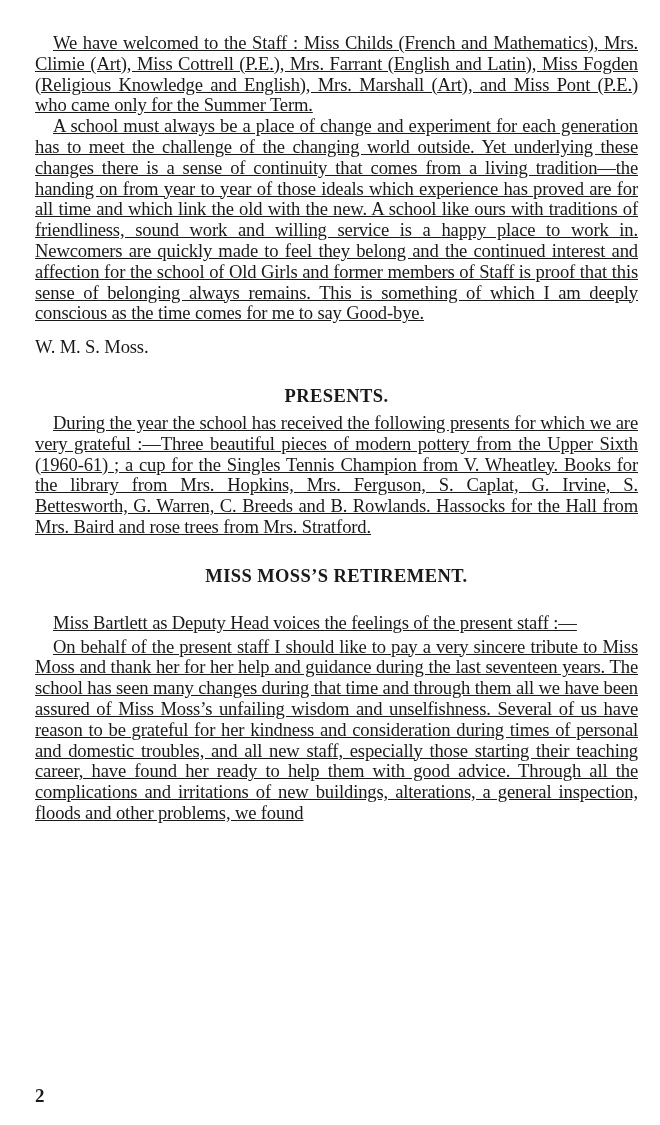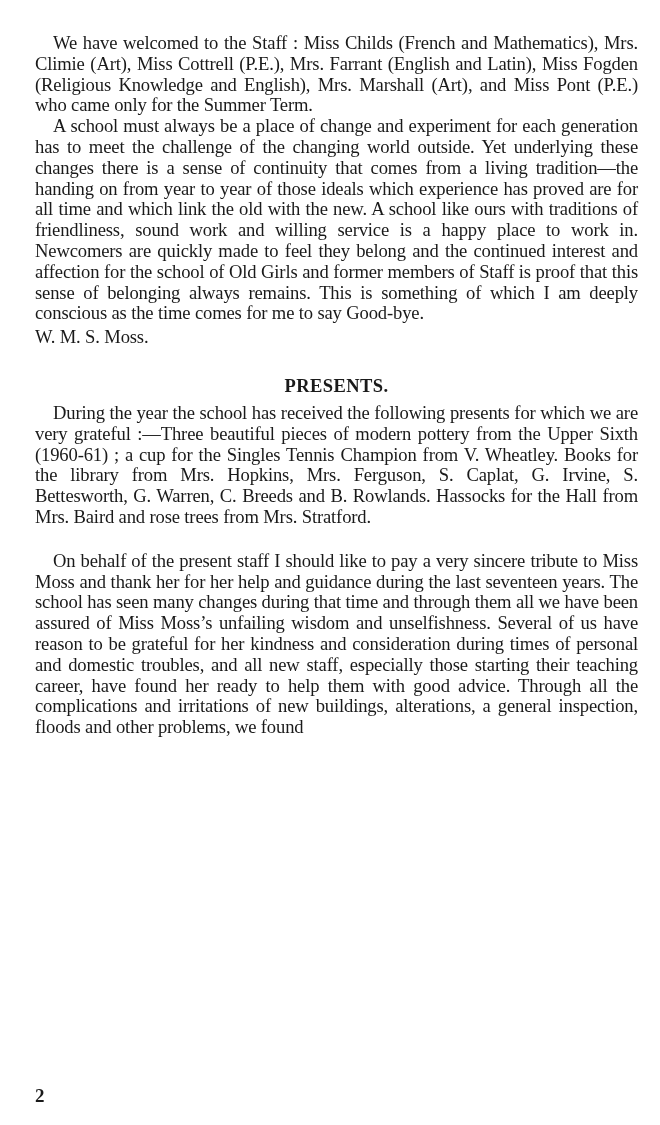--- a/index.html
+++ b/index.html
@@ -22,25 +22,25 @@
       width: 603px;
     }
     p {
       margin: 0;
       font-size: 18.6px;
       line-height: 20.8px;
       text-align: justify;
       text-align-last: left;
       letter-spacing: -0.15px;
     }
-    p.indent { text-indent: 18px; }
+    p.indent { text-indent: 18px; text-decoration: underline; }
     .signature {
       text-align: right;
       padding-right: 22px;
-      margin-top: 3px;
+      margin-top: 13px;
     }
     h2 {
       margin: 0;
       font-size: 18.5px;
       font-weight: bold;
       text-align: center;
       letter-spacing: 0.4px;
       line-height: 22px;
     }
     .h-presents { margin-top: 27px; margin-bottom: 6px; }
@@ -64,19 +64,21 @@
     <p class="indent">A school must always be a place of change and experiment for each generation has to meet the challenge of the changing world outside. Yet underlying these changes there is a sense of continuity that comes from a living tradition—the handing on from year to year of those ideals which experience has proved are for all time and which link the old with the new.  A school like ours with traditions of friendliness, sound work and willing service is a happy place to work in.  Newcomers are quickly made to feel they belong and the continued interest and affection for the school of Old Girls and former members of Staff is proof that this sense of belonging always remains.  This is something of which I am deeply conscious as the time comes for me to say Good-bye.</p>
     <p class="signature">W. M. S. Moss.</p>
   </section>
 
   <section>
     <h2 class="h-presents">PRESENTS.</h2>
     <p class="indent">During the year the school has received the following presents for which we are very grateful :—Three beautiful pieces of modern pottery from the Upper Sixth (1960-61) ;  a cup for the Singles Tennis Champion from V. Wheatley.  Books for the library from Mrs. Hopkins, Mrs. Ferguson, S. Caplat, G. Irvine, S. Bettesworth, G. Warren, C. Breeds and B. Rowlands.  Hassocks for the Hall from Mrs. Baird and rose trees from Mrs. Stratford.</p>
   </section>
 
   <section>
+    <h2 class="h-retire">MISS MOSS’S RETIREMENT.</h2>
     <div class="gap"></div>
+    <p class="indent">Miss Bartlett as Deputy Head voices the feelings of the present staff :—</p>
     <p class="indent" style="margin-top:3px">On behalf of the present staff I should like to pay a very sincere tribute to Miss Moss and thank her for her help and guidance during the last seventeen years.  The school has seen many changes during that time and through them all we have been assured of Miss Moss’s unfailing wisdom and unselfishness.  Several of us have reason to be grateful for her kindness and consideration during times of personal and domestic troubles, and all new staff, especially those starting their teaching career, have found her ready to help them with good advice. Through all the complications and irritations of new buildings, alterations, a general inspection, floods and other problems, we found</p>
   </section>
 
 </div>
 
 <div class="page-number">2</div>
 
 </body></html>

